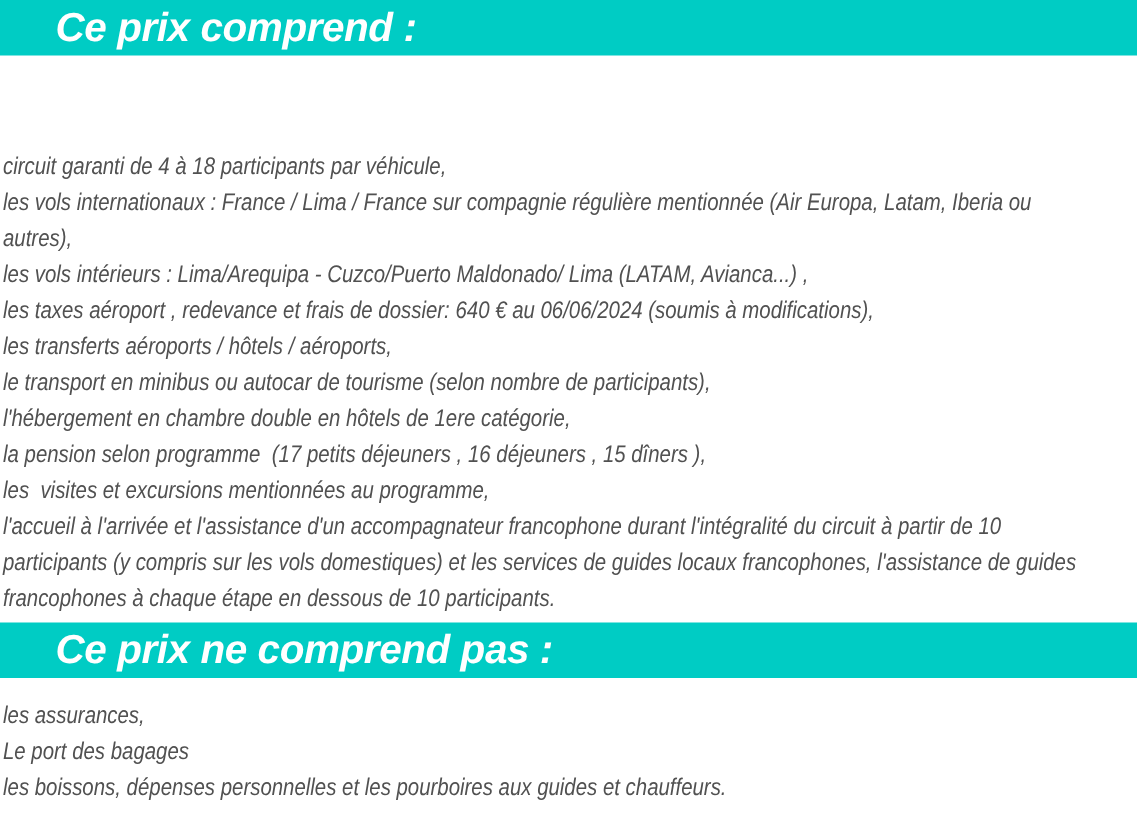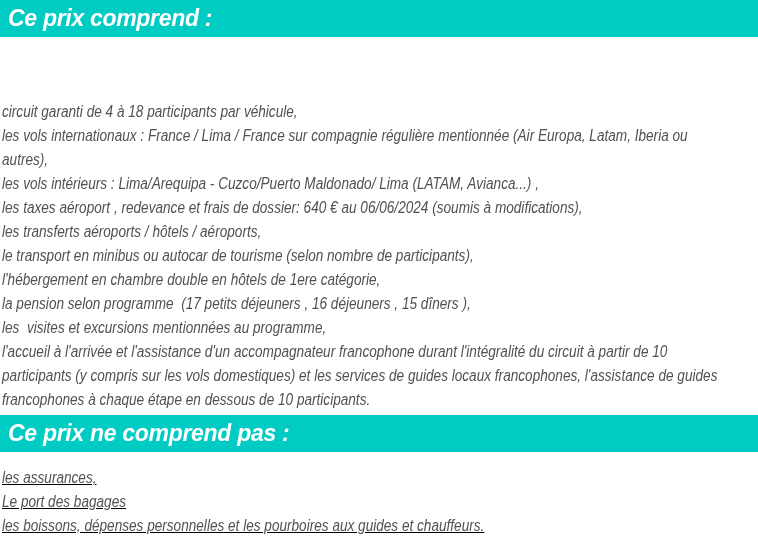--- a/index.html
+++ b/index.html
@@ -23,32 +23,32 @@
     background: #00ccc4;
     display: flex;
     align-items: center;
   }
   #bar-included { top: 0; }
   #bar-excluded { top: 415px; }
   .bar-title {
     color: #ffffff;
     font-weight: bold;
     font-style: italic;
-    font-size: 23px;
+    font-size: 27px;
     letter-spacing: -0.3px;
-    padding-left: 8px;
+    padding-left: 37px;
     white-space: pre;
   }
   .lines {
     position: absolute;
     left: 2px;
     right: 0;
   }
   #list-included { top: 59px; margin-top: 41px; }
-  #list-excluded { top: 466px; text-decoration: underline; }
+  #list-excluded { top: 466px; }
   .line {
     height: 24px;
     line-height: 24px;
     font-style: italic;
     font-size: 16px;
     color: #515151;
     white-space: pre;
     width: max-content;
     transform: scaleX(0.85);
     transform-origin: 0 0;

